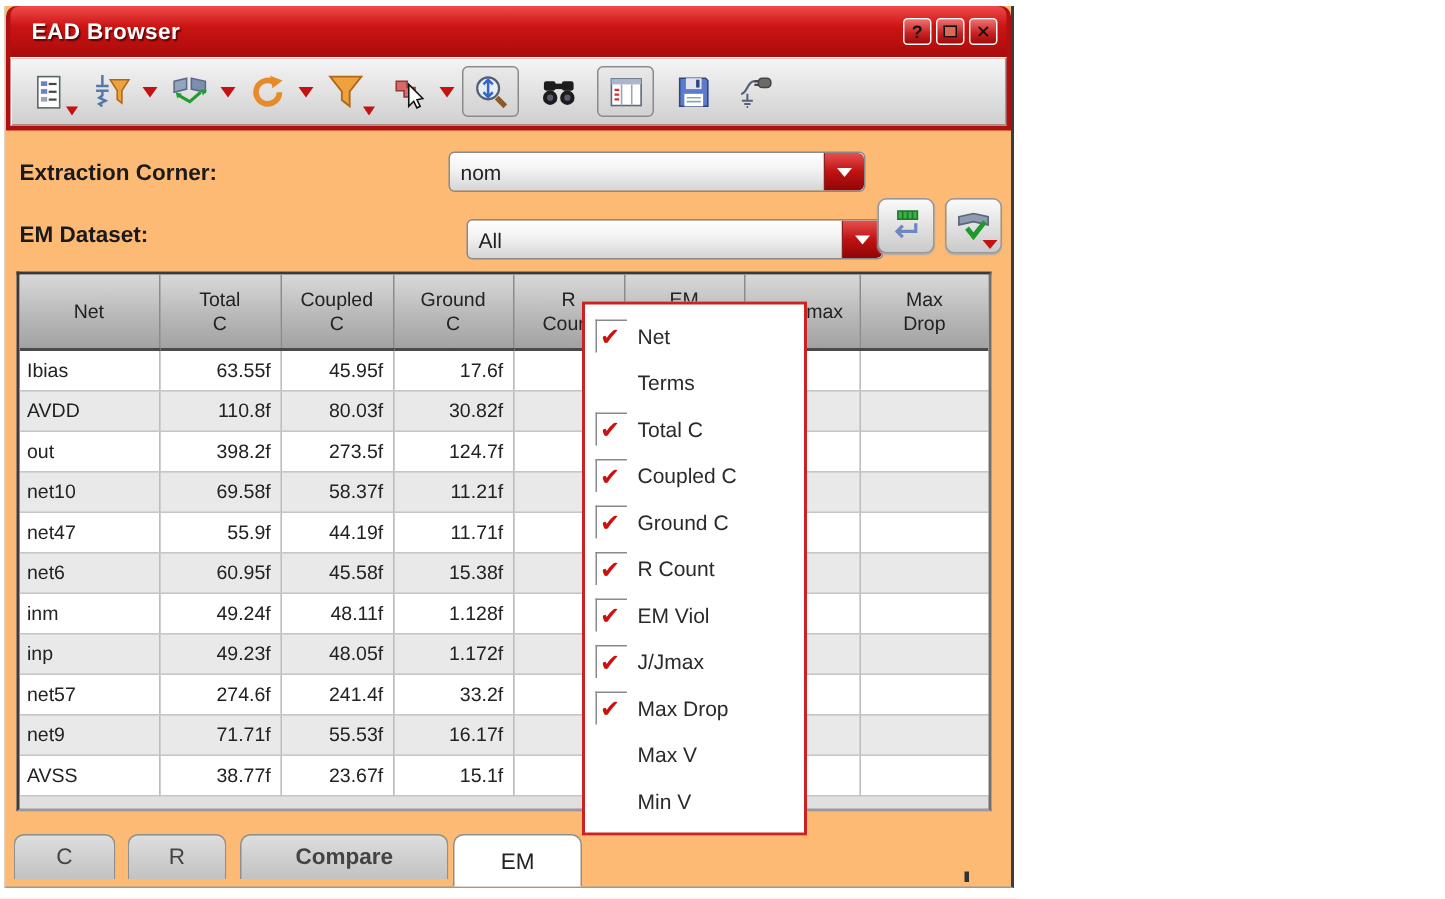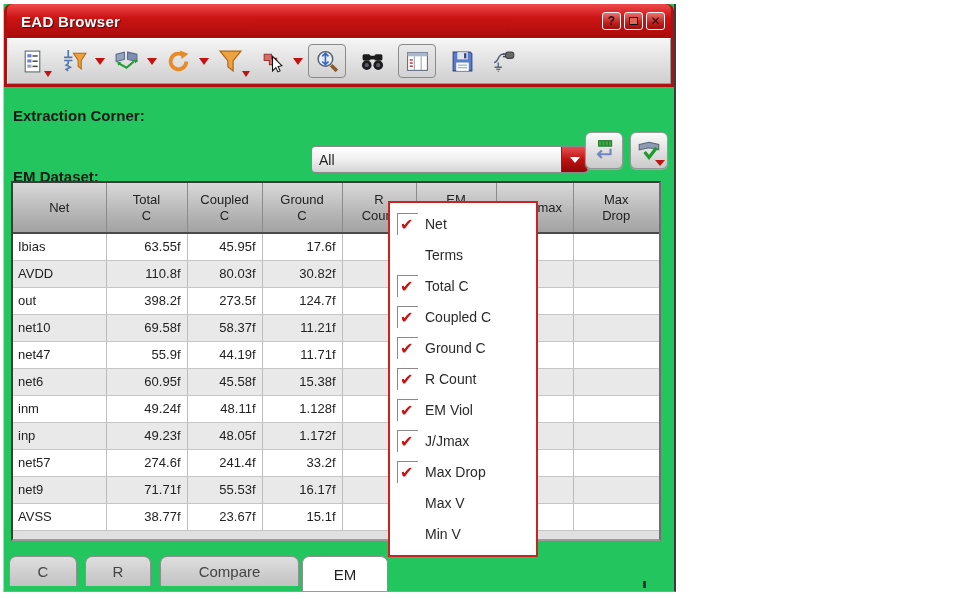--- a/index.html
+++ b/index.html
@@ -1,19 +1,19 @@
 <!DOCTYPE html>
 <html><head>
 <meta charset="utf-8">
 <style>
   * { margin:0; padding:0; box-sizing:border-box; }
   html,body { width:963px; height:599px; background:#ffffff; overflow:hidden;
     font-family:"Liberation Sans","DejaVu Sans",sans-serif; }
   .window { position:absolute; left:3px; top:4px; width:673px; height:588px;
-    background:#22c55e; border-right:2px solid #3c3c3c; border-bottom:1px solid #9a9a9a;
+    background:#fdba74; border-right:2px solid #3c3c3c; border-bottom:1px solid #9a9a9a;
     border-left:1px solid #c8c8c8; }
   
   .window-top { background:#b01010; border-radius:7px 7px 0 0; padding:0 3px 3px 3px; }
   .titlebar { height:34px; display:flex; align-items:center; padding:0 6px 0 14px;
     background:linear-gradient(180deg,#ef4b4b 0%,#cc1414 40%,#a90b0b 100%);
     border-radius:6px 6px 0 0; }
   .title { color:#ffffff; font-weight:bold; font-size:15px; letter-spacing:0.3px;
     text-shadow:1px 1px 1px #5a0303; }
   .winbtns { margin-left:auto; display:flex; gap:3px; }
   .winbtn { width:19px; height:18px; border:1px solid #f5f5f5; border-radius:3px;
@@ -31,21 +31,21 @@
   .tbtn.pressed { background:linear-gradient(180deg,#e9e9e9,#d2d2d2); border:1px solid #8a8a8a;
     border-radius:4px; width:38px; }
   .tbtn svg { width:25px; height:25px; }
   .dd { width:0; height:0; border-left:5px solid transparent; border-right:5px solid transparent;
     border-top:7px solid #c41111; margin:0 5px; }
   .dd-corner { position:absolute; right:-4px; bottom:1px; margin:0; border-left-width:4px;
     border-right-width:4px; border-top-width:6px; }
   .tb-gap { width:10px; }
   
   .flabel { position:absolute; left:9px; font-size:15px; font-weight:bold; color:#1a1a1a; }
-  .flabel.l1 { top:103px; } .flabel.l2 { top:164px; }
+  .flabel.l1 { top:103px; } .flabel.l2 { top:144px; }
   .combo { position:absolute; left:295px; width:278px; height:27px; border:1px solid #8a8a8a;
     border-radius:4px; background:linear-gradient(180deg,#ffffff 0%,#f2f2f2 45%,#d5d5d5 100%);
     display:flex; align-items:center; }
   .combo.c1 { top:97px; } .combo.c2 { top:142px;margin-left:12px; }
   .combo-text { padding-left:7px; font-size:14px; color:#222; }
   .combo-btn { margin-left:auto; width:27px; height:100%; border-left:1px solid #8a2020;
     border-radius:0 4px 4px 0; background:linear-gradient(180deg,#e45050 0%,#c01212 50%,#8f0606 100%);
     display:flex; align-items:center; justify-content:center; }
   .tri-white { width:0; height:0; border-left:5px solid transparent; border-right:5px solid transparent;
     border-top:6px solid #ffffff; }
@@ -81,21 +81,21 @@
   .checkbox .check { position:absolute; left:2px; top:1px; color:#cc1111; font-size:16px;
     font-weight:bold; visibility:hidden; }
   .menu-item[data-checked="true"] .checkbox { border-top:1px solid #8a8a8a; border-left:1px solid #8a8a8a; }
   .menu-item[data-checked="true"] .check { visibility:visible; }
   
   .tab { position:absolute; top:552px; height:30px; border:1px solid #8f8f8f; border-bottom:none;
     border-radius:7px 7px 0 0; background:linear-gradient(180deg,#dedede,#c2c2c2);
     display:flex; align-items:center; justify-content:center; font-size:15px; color:#444; }
   .tab[data-active="true"] { background:#ffffff; height:35px; color:#222; z-index:5; }
   .tab.t-c { left:5px; width:68px; } .tab.t-r { left:81px; width:66px; }
-  .tab.t-compare { left:156px; width:139px; } .tab.t-em { left:298px; width:86px; }
+  .tab.t-compare { left:156px; width:139px;font-weight:bold; } .tab.t-em { left:298px; width:86px; }
   .resize-grip { position:absolute; right:28px; bottom:3px; width:3px; height:7px; background:#333; }
 </style>
 </head>
 <body>
 
 <div class="window">
 
   <div class="window-top">
     <div class="titlebar">
       <span class="title">EAD Browser</span>
@@ -213,20 +213,26 @@
             <rect x="13" y="3" width="8" height="6" rx="2.5" fill="#6a6a6a" stroke="#444"></rect>
             <rect x="10.5" y="4.2" width="3" height="1.4" fill="#444"></rect>
             <rect x="10.5" y="6.6" width="3" height="1.4" fill="#444"></rect>
             <path d="M6 13v4M2.5 17.5h7M4 19.5h4M5.5 21.5h1" stroke="#55607a" stroke-width="1.3" fill="none"></path>
           </svg>
       </div>
     </div>
   </div>
 
   <div class="flabel l1">Extraction Corner:</div>
+  <div class="combo c1">
+    <span class="combo-text">nom</span>
+    <span class="combo-btn">
+        <i class="tri-white"></i>
+      </span>
+  </div>
 
   <div class="flabel l2">EM Dataset:</div>
   <div class="combo c2">
     <span class="combo-text">All</span>
     <span class="combo-btn">
         <i class="tri-white"></i>
       </span>
   </div>
 
   <div class="sq-btn b1">

